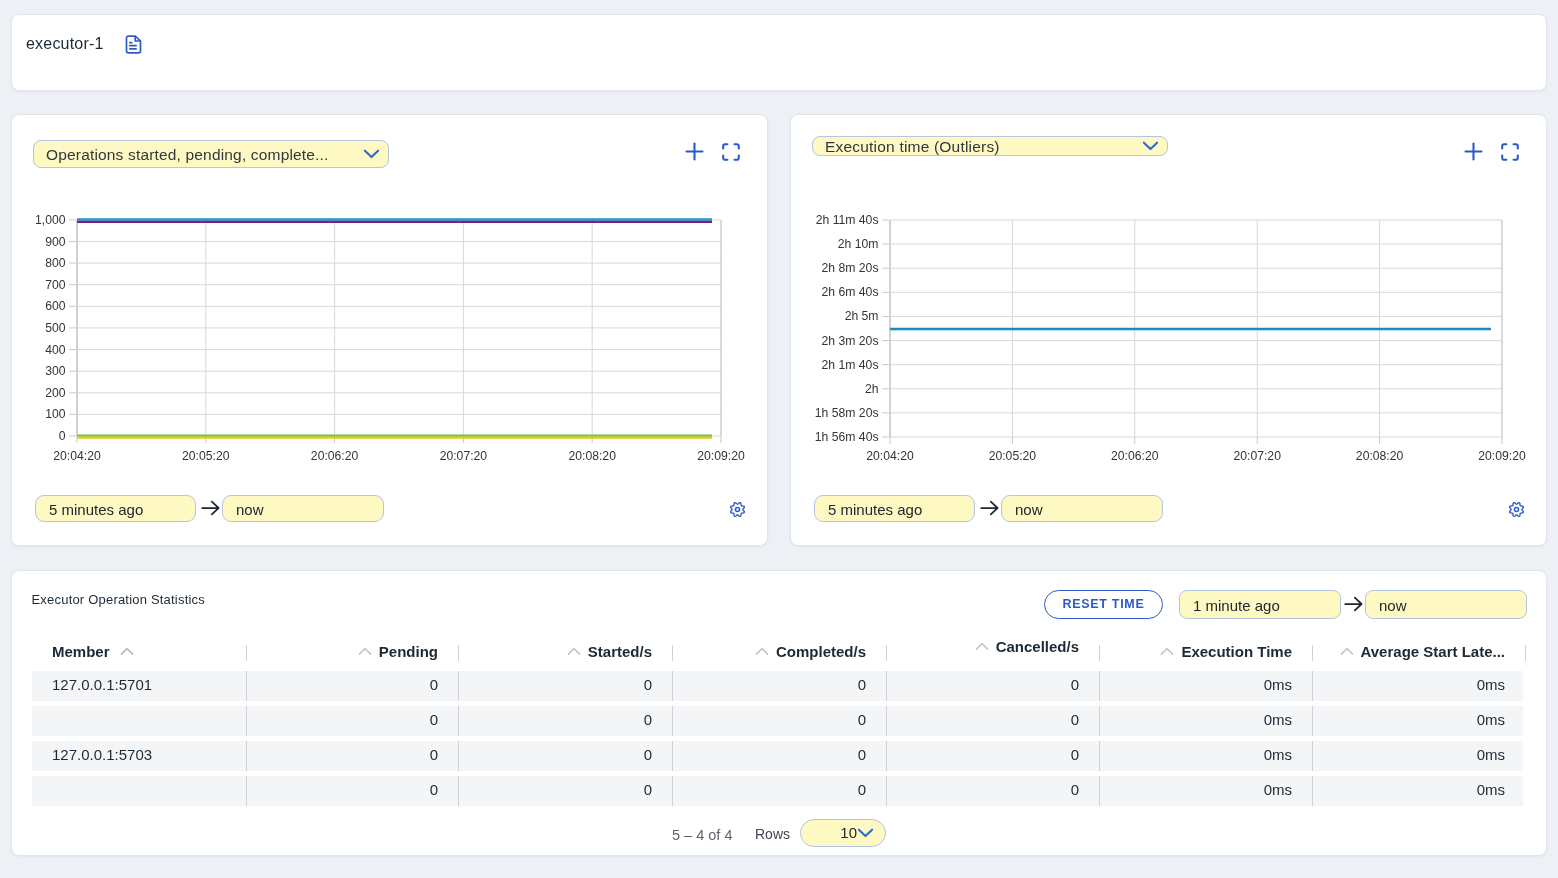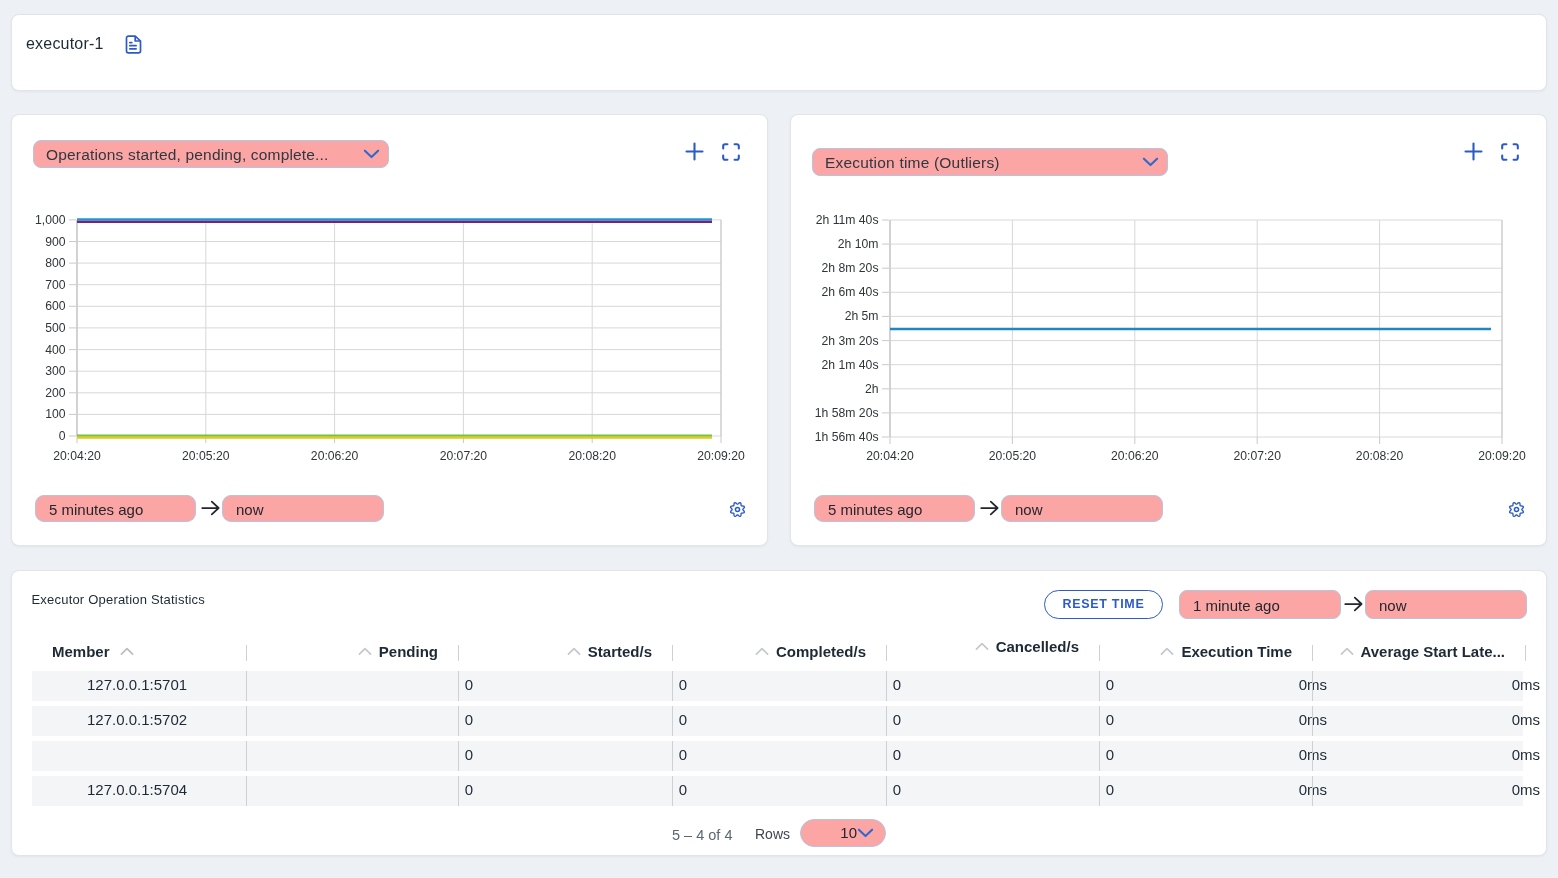--- a/index.html
+++ b/index.html
@@ -1,31 +1,31 @@
 <!DOCTYPE html>
 <html><head><meta charset="utf-8"><style>
 * { margin:0; padding:0; box-sizing:border-box; }
 html,body { width:1558px; height:878px; background:#edf0f5; font-family:"Liberation Sans", sans-serif; overflow:hidden; }
 .card { position:absolute; background:#fff; border:1px solid #e1e5ea; border-radius:8px; box-shadow:0 1px 3px rgba(25,35,58,.05); }
 .chart { position:absolute; left:0; top:0; }
 .axl { font:12.2px "Liberation Sans", sans-serif; fill:#303539; }
-.pill { position:absolute; background:#fca5a5; border:1px solid #b5c4e0; border-radius:8px; display:flex; align-items:center; }
+.pill { position:absolute; background:#fef9c3; border:1px solid #b5c4e0; border-radius:8px; display:flex; align-items:center; }
 .dd { justify-content:space-between; padding:0 8px 0 12px; }
 .ddtext { font-size:15.5px; color:#30373f; white-space:nowrap; margin-top:2px; }
 .ddchev { display:flex; }
 .inp span { font-size:15px; color:#23272e; padding-left:13px; margin-top:1.5px; }
 .ibtn { position:absolute; display:flex; }
 .arr { position:absolute; display:flex; }
 .h1 { position:absolute; font-size:16px; color:#1c2a36; letter-spacing:.2px; }
 .th { position:absolute; font-size:15px; font-weight:bold; color:#1d2935; height:22px; display:flex; align-items:center; white-space:nowrap; }
 .thr { justify-content:flex-end; }
 .schev { display:inline-flex; }
 .vsep { position:absolute; width:1px; background:#cdd1d6; }
 .row { position:absolute; left:20px; width:1491px; height:30px; background:#f4f5f7; }
-.td { position:absolute; top:0; height:30px; font-size:15px; color:#1d2935; display:flex; align-items:center; padding-bottom:3px;margin-left:35px; }
+.td { position:absolute; top:0; height:30px; font-size:15px; color:#1d2935; display:flex; align-items:center; padding-bottom:3px; }
 .tdr { justify-content:flex-end; }
 .pgtxt { position:absolute; font-size:14px; color:#5c6670; }
 </style></head>
 <body>
 <div class="card" style="left:11px;top:14px;width:1536px;height:77px">
   <span class="h1" style="left:14px;top:19.5px">executor-1</span>
   <span class="ibtn" style="left:113px;top:19.5px">
       <svg width="17" height="19" viewBox="0 0 17 19" fill="none" stroke="#2d5bc6" stroke-width="1.7" stroke-linejoin="round">
         <path d="M10.2 1.1H3.4A1.9 1.9 0 0 0 1.5 3v13a1.9 1.9 0 0 0 1.9 1.9h10.2a1.9 1.9 0 0 0 1.9-1.9V6z"></path>
         <path d="M10.2 1.1V6h5.3"></path>
@@ -183,21 +183,21 @@
       <line x1="588.6" y1="105.0" x2="588.6" y2="322.0" stroke="#d8d8d8" stroke-width="1"></line>
       <line x1="588.6" y1="322.0" x2="588.6" y2="329" stroke="#c9c9c9" stroke-width="1"></line>
       <text x="588.6" y="344.5" text-anchor="middle" class="axl">20:08:20</text>
       <line x1="711.0" y1="105.0" x2="711.0" y2="322.0" stroke="#d8d8d8" stroke-width="1"></line>
       <line x1="711.0" y1="322.0" x2="711.0" y2="329" stroke="#c9c9c9" stroke-width="1"></line>
       <text x="711.0" y="344.5" text-anchor="middle" class="axl">20:09:20</text>
       <line x1="99.0" y1="105.0" x2="99.0" y2="322.0" stroke="#b9b9b9" stroke-width="1"></line>
       <line x1="711.0" y1="105.0" x2="711.0" y2="322.0" stroke="#c9c9c9" stroke-width="1"></line>
       <line x1="99.0" y1="214.0" x2="700" y2="214.0" stroke="#1f87c1" stroke-width="2.4"></line>
     </svg>
-  <div class="pill dd" style="left:21px;top:33px;width:356px;height:28px">
+  <div class="pill dd" style="left:21px;top:21px;width:356px;height:20px">
     <span class="ddtext" style="letter-spacing:.2px">Execution time (Outliers)</span>
     <span class="ddchev">
         <svg width="17" height="10" viewBox="0 0 17 10">
           <path d="M1.9 1.7l6.6 6.4 6.6-6.4" stroke="#2e69ce" stroke-width="2.1" fill="none" stroke-linecap="round" stroke-linejoin="round"></path>
         </svg>
       </span>
   </div>
   <span class="ibtn" style="left:673px;top:27px">
       <svg width="19" height="19" viewBox="0 0 19 19">
         <path d="M9.5 1.5v16M1.5 9.5h16" stroke="#2d5bc6" stroke-width="2.1" stroke-linecap="round"></path>
@@ -294,50 +294,49 @@
       <div class="td tdr" style="left:1067px;width:193px">0ms</div>
       <div class="td tdr" style="left:1280px;width:193px">0ms</div>
       <div class="vsep" style="left:214px;top:0;height:30px"></div>
       <div class="vsep" style="left:426px;top:0;height:30px"></div>
       <div class="vsep" style="left:640px;top:0;height:30px"></div>
       <div class="vsep" style="left:854px;top:0;height:30px"></div>
       <div class="vsep" style="left:1067px;top:0;height:30px"></div>
       <div class="vsep" style="left:1280px;top:0;height:30px"></div>
     </div>
     <div class="row" style="top:135px">
-      <div class="td" style="left:20px;width:194px;text-align:left">127.0.0.1:5702</div>
       <div class="td tdr" style="left:214px;width:192px">0</div>
       <div class="td tdr" style="left:426px;width:194px">0</div>
       <div class="td tdr" style="left:640px;width:194px">0</div>
       <div class="td tdr" style="left:854px;width:193px">0</div>
       <div class="td tdr" style="left:1067px;width:193px">0ms</div>
       <div class="td tdr" style="left:1280px;width:193px">0ms</div>
       <div class="vsep" style="left:214px;top:0;height:30px"></div>
       <div class="vsep" style="left:426px;top:0;height:30px"></div>
       <div class="vsep" style="left:640px;top:0;height:30px"></div>
       <div class="vsep" style="left:854px;top:0;height:30px"></div>
       <div class="vsep" style="left:1067px;top:0;height:30px"></div>
       <div class="vsep" style="left:1280px;top:0;height:30px"></div>
     </div>
     <div class="row" style="top:170px">
+      <div class="td" style="left:20px;width:194px;text-align:left">127.0.0.1:5703</div>
       <div class="td tdr" style="left:214px;width:192px">0</div>
       <div class="td tdr" style="left:426px;width:194px">0</div>
       <div class="td tdr" style="left:640px;width:194px">0</div>
       <div class="td tdr" style="left:854px;width:193px">0</div>
       <div class="td tdr" style="left:1067px;width:193px">0ms</div>
       <div class="td tdr" style="left:1280px;width:193px">0ms</div>
       <div class="vsep" style="left:214px;top:0;height:30px"></div>
       <div class="vsep" style="left:426px;top:0;height:30px"></div>
       <div class="vsep" style="left:640px;top:0;height:30px"></div>
       <div class="vsep" style="left:854px;top:0;height:30px"></div>
       <div class="vsep" style="left:1067px;top:0;height:30px"></div>
       <div class="vsep" style="left:1280px;top:0;height:30px"></div>
     </div>
     <div class="row" style="top:205px">
-      <div class="td" style="left:20px;width:194px;text-align:left">127.0.0.1:5704</div>
       <div class="td tdr" style="left:214px;width:192px">0</div>
       <div class="td tdr" style="left:426px;width:194px">0</div>
       <div class="td tdr" style="left:640px;width:194px">0</div>
       <div class="td tdr" style="left:854px;width:193px">0</div>
       <div class="td tdr" style="left:1067px;width:193px">0ms</div>
       <div class="td tdr" style="left:1280px;width:193px">0ms</div>
       <div class="vsep" style="left:214px;top:0;height:30px"></div>
       <div class="vsep" style="left:426px;top:0;height:30px"></div>
       <div class="vsep" style="left:640px;top:0;height:30px"></div>
       <div class="vsep" style="left:854px;top:0;height:30px"></div>

